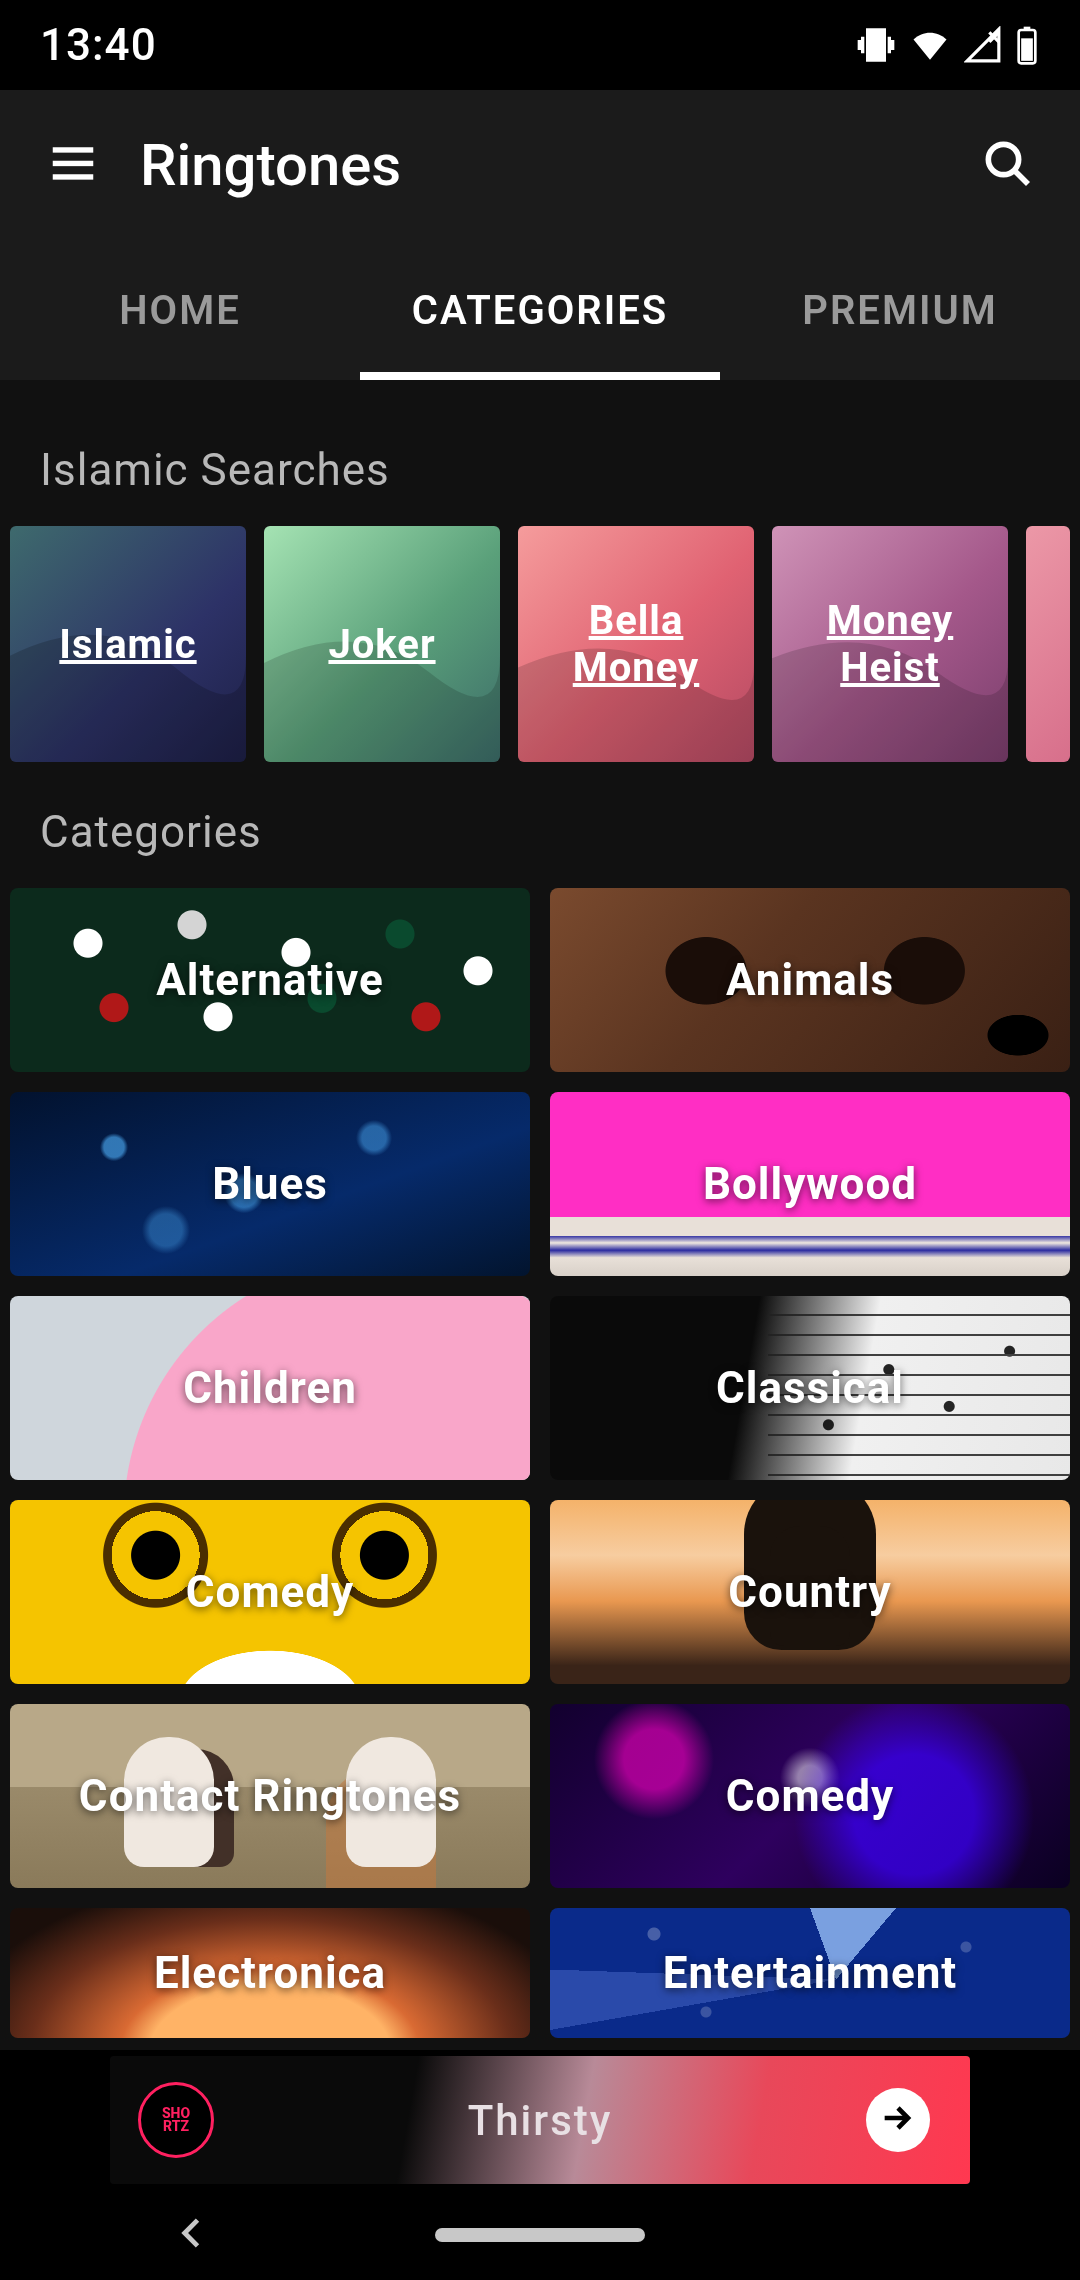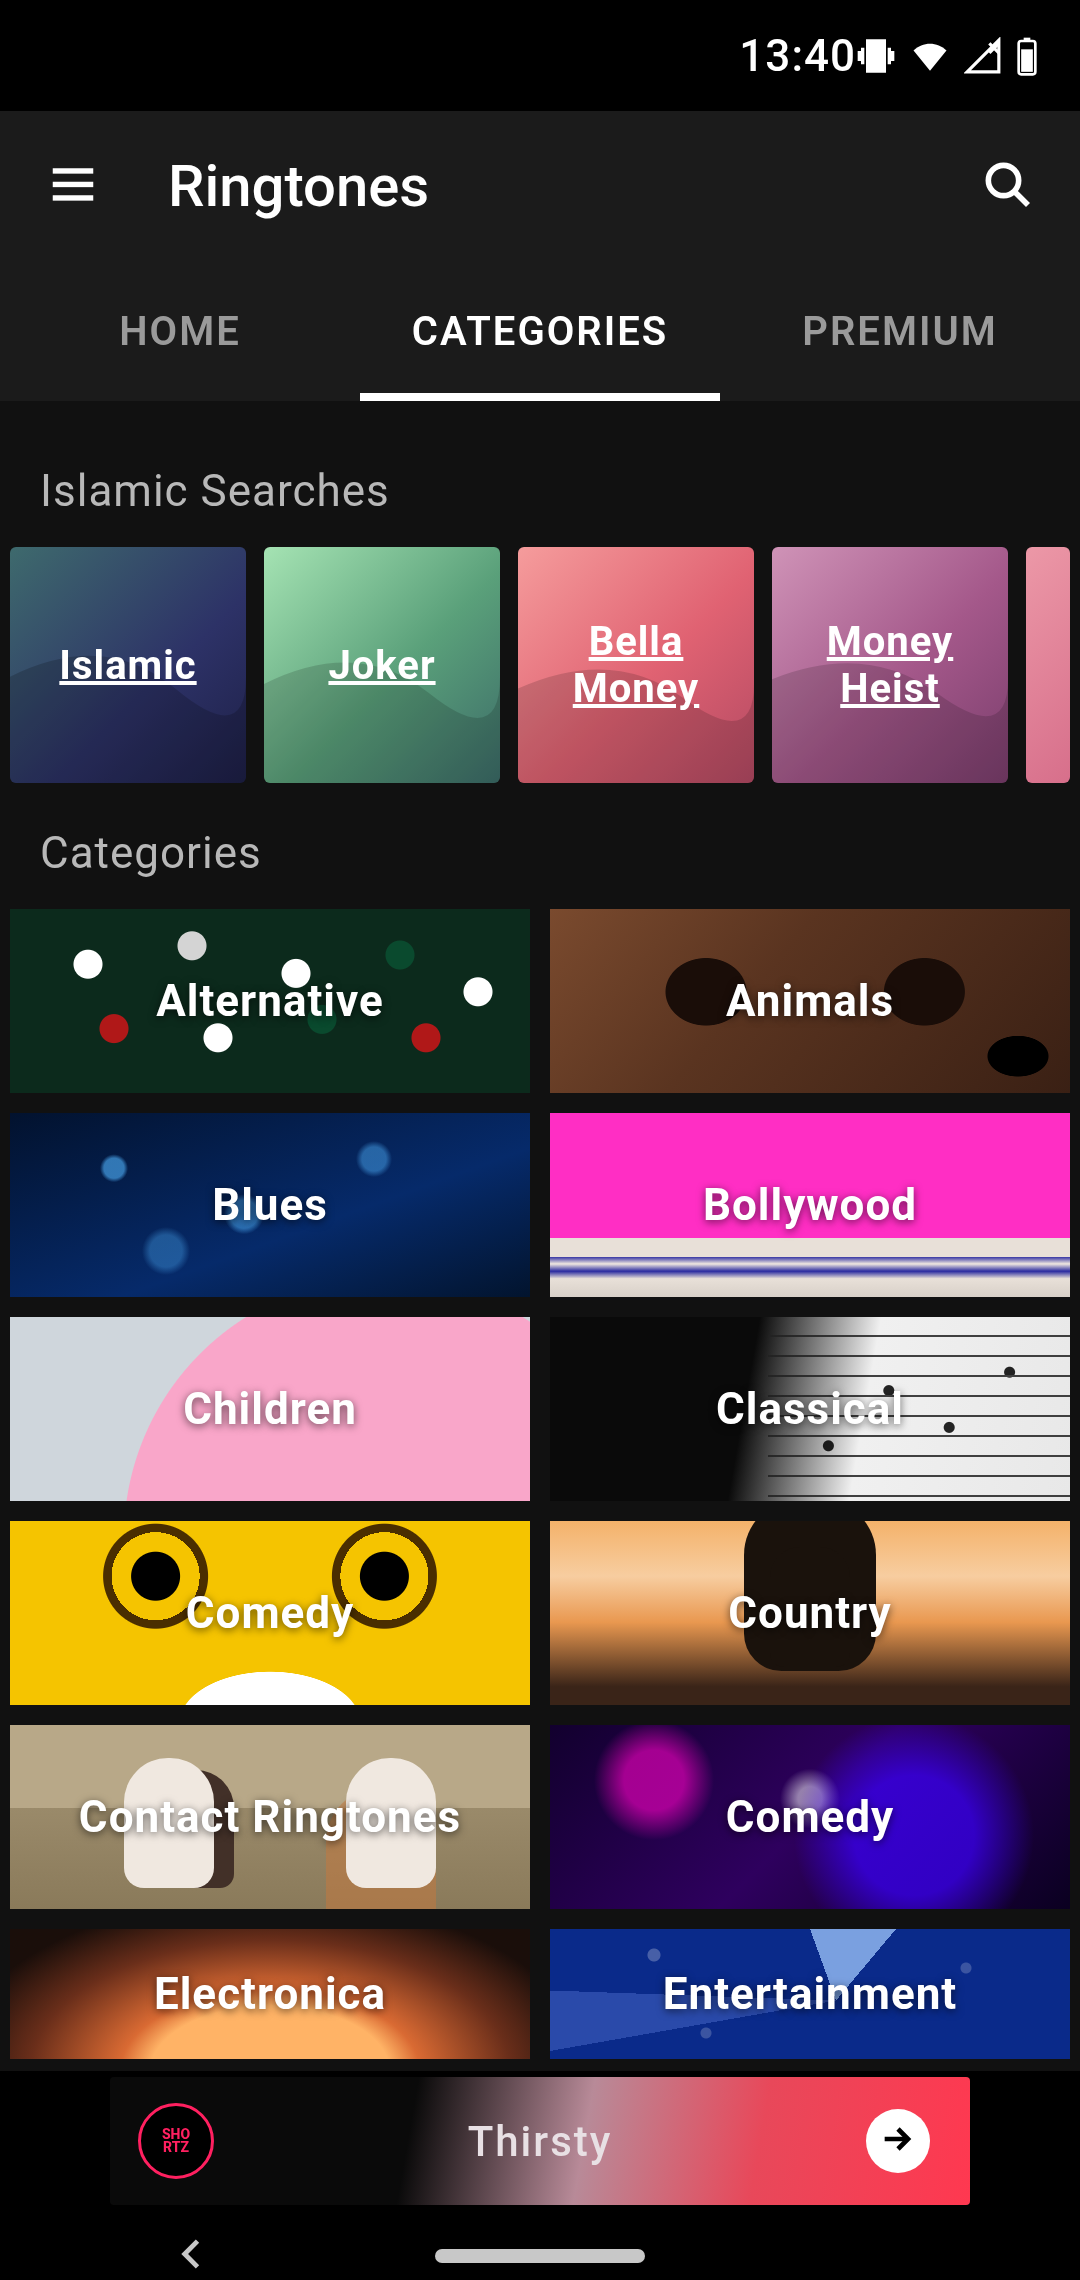--- a/index.html
+++ b/index.html
@@ -1,27 +1,27 @@
 <!DOCTYPE html>
 <html><head>
 <meta charset="utf-8">
 <style>
   * { margin: 0; padding: 0; box-sizing: border-box; font-family: Roboto, "Helvetica Neue", Arial, sans-serif; -webkit-font-smoothing: antialiased; }
   html, body { width: 1080px; height: 2280px; background: #000; color: #fff; overflow: hidden; }
 
   
-  .status-bar { height: 111px; background: #000; display: flex; align-items: center; justify-content: flex-end; padding: 5px 40px; }
+  .status-bar { height: 90px; background: #000; display: flex; align-items: center; justify-content: space-between; padding: 5px 40px; }
   .status-left { font-size: 44px; font-weight: 500; letter-spacing: 1px; }
   .status-right { display: flex; align-items: center; gap: 12px; }
   .status-right svg { display: block; }
 
   
   .app-bar { height: 150px; background: #1b1b1b; display: flex; align-items: center; padding: 0 36px; }
   .app-bar .menu-btn { width: 74px; height: 74px; display: flex; align-items: center; justify-content: center; }
-  .app-bar .title { font-size: 58px; font-weight: 500; margin-left: 58px; flex: 1; }
+  .app-bar .title { font-size: 58px; font-weight: 500; margin-left: 30px; flex: 1; }
   .app-bar .search-btn { width: 74px; height: 74px; display: flex; align-items: center; justify-content: center; }
 
   
   .tab-row { height: 140px; background: #1b1b1b; display: flex; }
   .tab { flex: 1; display: flex; align-items: center; justify-content: center; font-size: 40px; font-weight: 600; letter-spacing: 2px; color: #9a9a9a; position: relative; }
   .tab.active { color: #fff; }
   .tab.active::after { content: ""; position: absolute; bottom: 0; left: 0; right: 0; height: 8px; background: #fff; }
 
   
   .content { background: #111; height: calc(2280px - 90px - 150px - 140px - 140px - 90px); overflow: hidden; padding-top: 40px; }
@@ -34,21 +34,21 @@
   .pop-card .wave { position: absolute; inset: 0; z-index: 1; }
 
   .grad-a { background: linear-gradient(135deg, #3e6a6d 0%, #2d3267 60%, #1e2048 100%); }
   .grad-b { background: linear-gradient(135deg, #a5e3b3 0%, #5aa07a 55%, #3c6c68 100%); }
   .grad-c { background: linear-gradient(135deg, #f59c9c 0%, #e06272 55%, #b44a63 100%); }
   .grad-d { background: linear-gradient(135deg, #cf93b7 0%, #a4588a 55%, #7b3e6d 100%); }
   .grad-e { background: linear-gradient(135deg, #ec98a7 0%, #d76f8b 100%); }
 
   
   .cat-grid { display: grid; grid-template-columns: 1fr 1fr; gap: 20px; padding: 0 10px; }
-  .cat-card { height: 184px; border-radius: 0; display: flex; align-items: center; justify-content: center; font-size: 44px; font-weight: 700; letter-spacing: 1px; text-align: left; position: relative; overflow: hidden; }
+  .cat-card { height: 184px; border-radius: 8px; display: flex; align-items: center; justify-content: center; font-size: 44px; font-weight: 700; letter-spacing: 1px; text-align: left; position: relative; overflow: hidden; }
   .cat-card .bg { position: absolute; inset: 0; z-index: 0; }
   .cat-card span { position: relative; z-index: 2; text-shadow: 0 2px 8px rgba(0,0,0,.6); }
 
   
   .bg-alternative { background:
       radial-gradient(circle at 15% 30%, #ffffff 0 14px, transparent 15px),
       radial-gradient(circle at 35% 20%, #d4d4d4 0 14px, transparent 15px),
       radial-gradient(circle at 55% 35%, #ffffff 0 14px, transparent 15px),
       radial-gradient(circle at 75% 25%, #0a4a2e 0 14px, transparent 15px),
       radial-gradient(circle at 20% 65%, #b01818 0 14px, transparent 15px),

